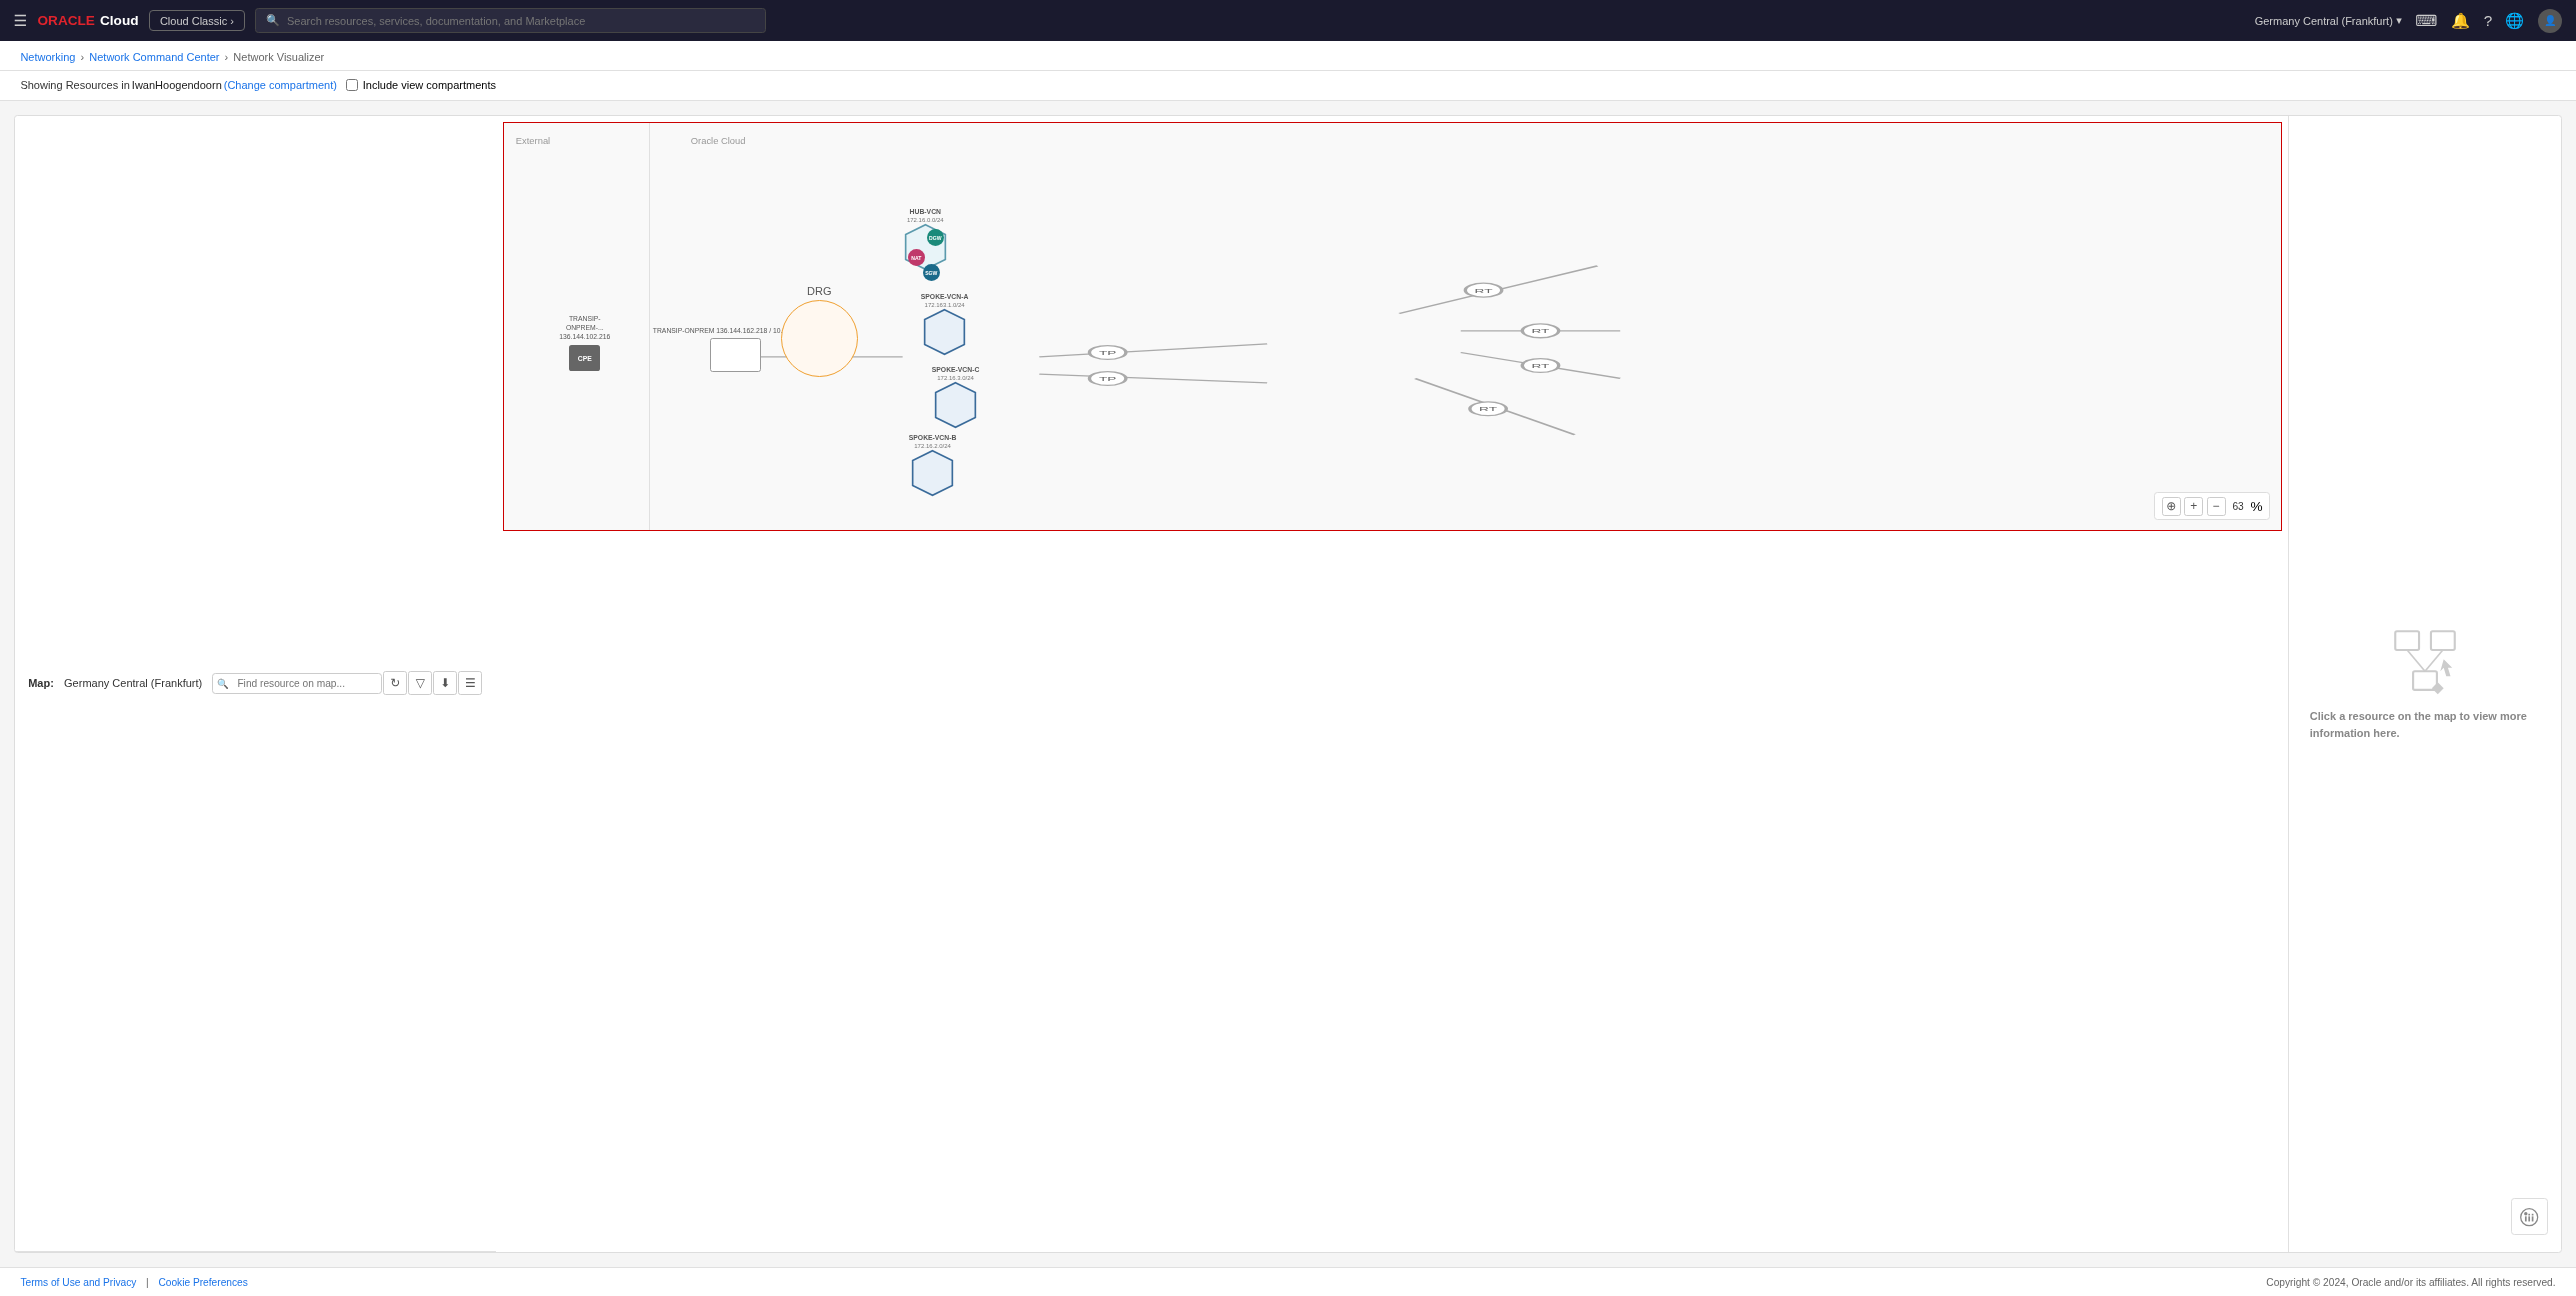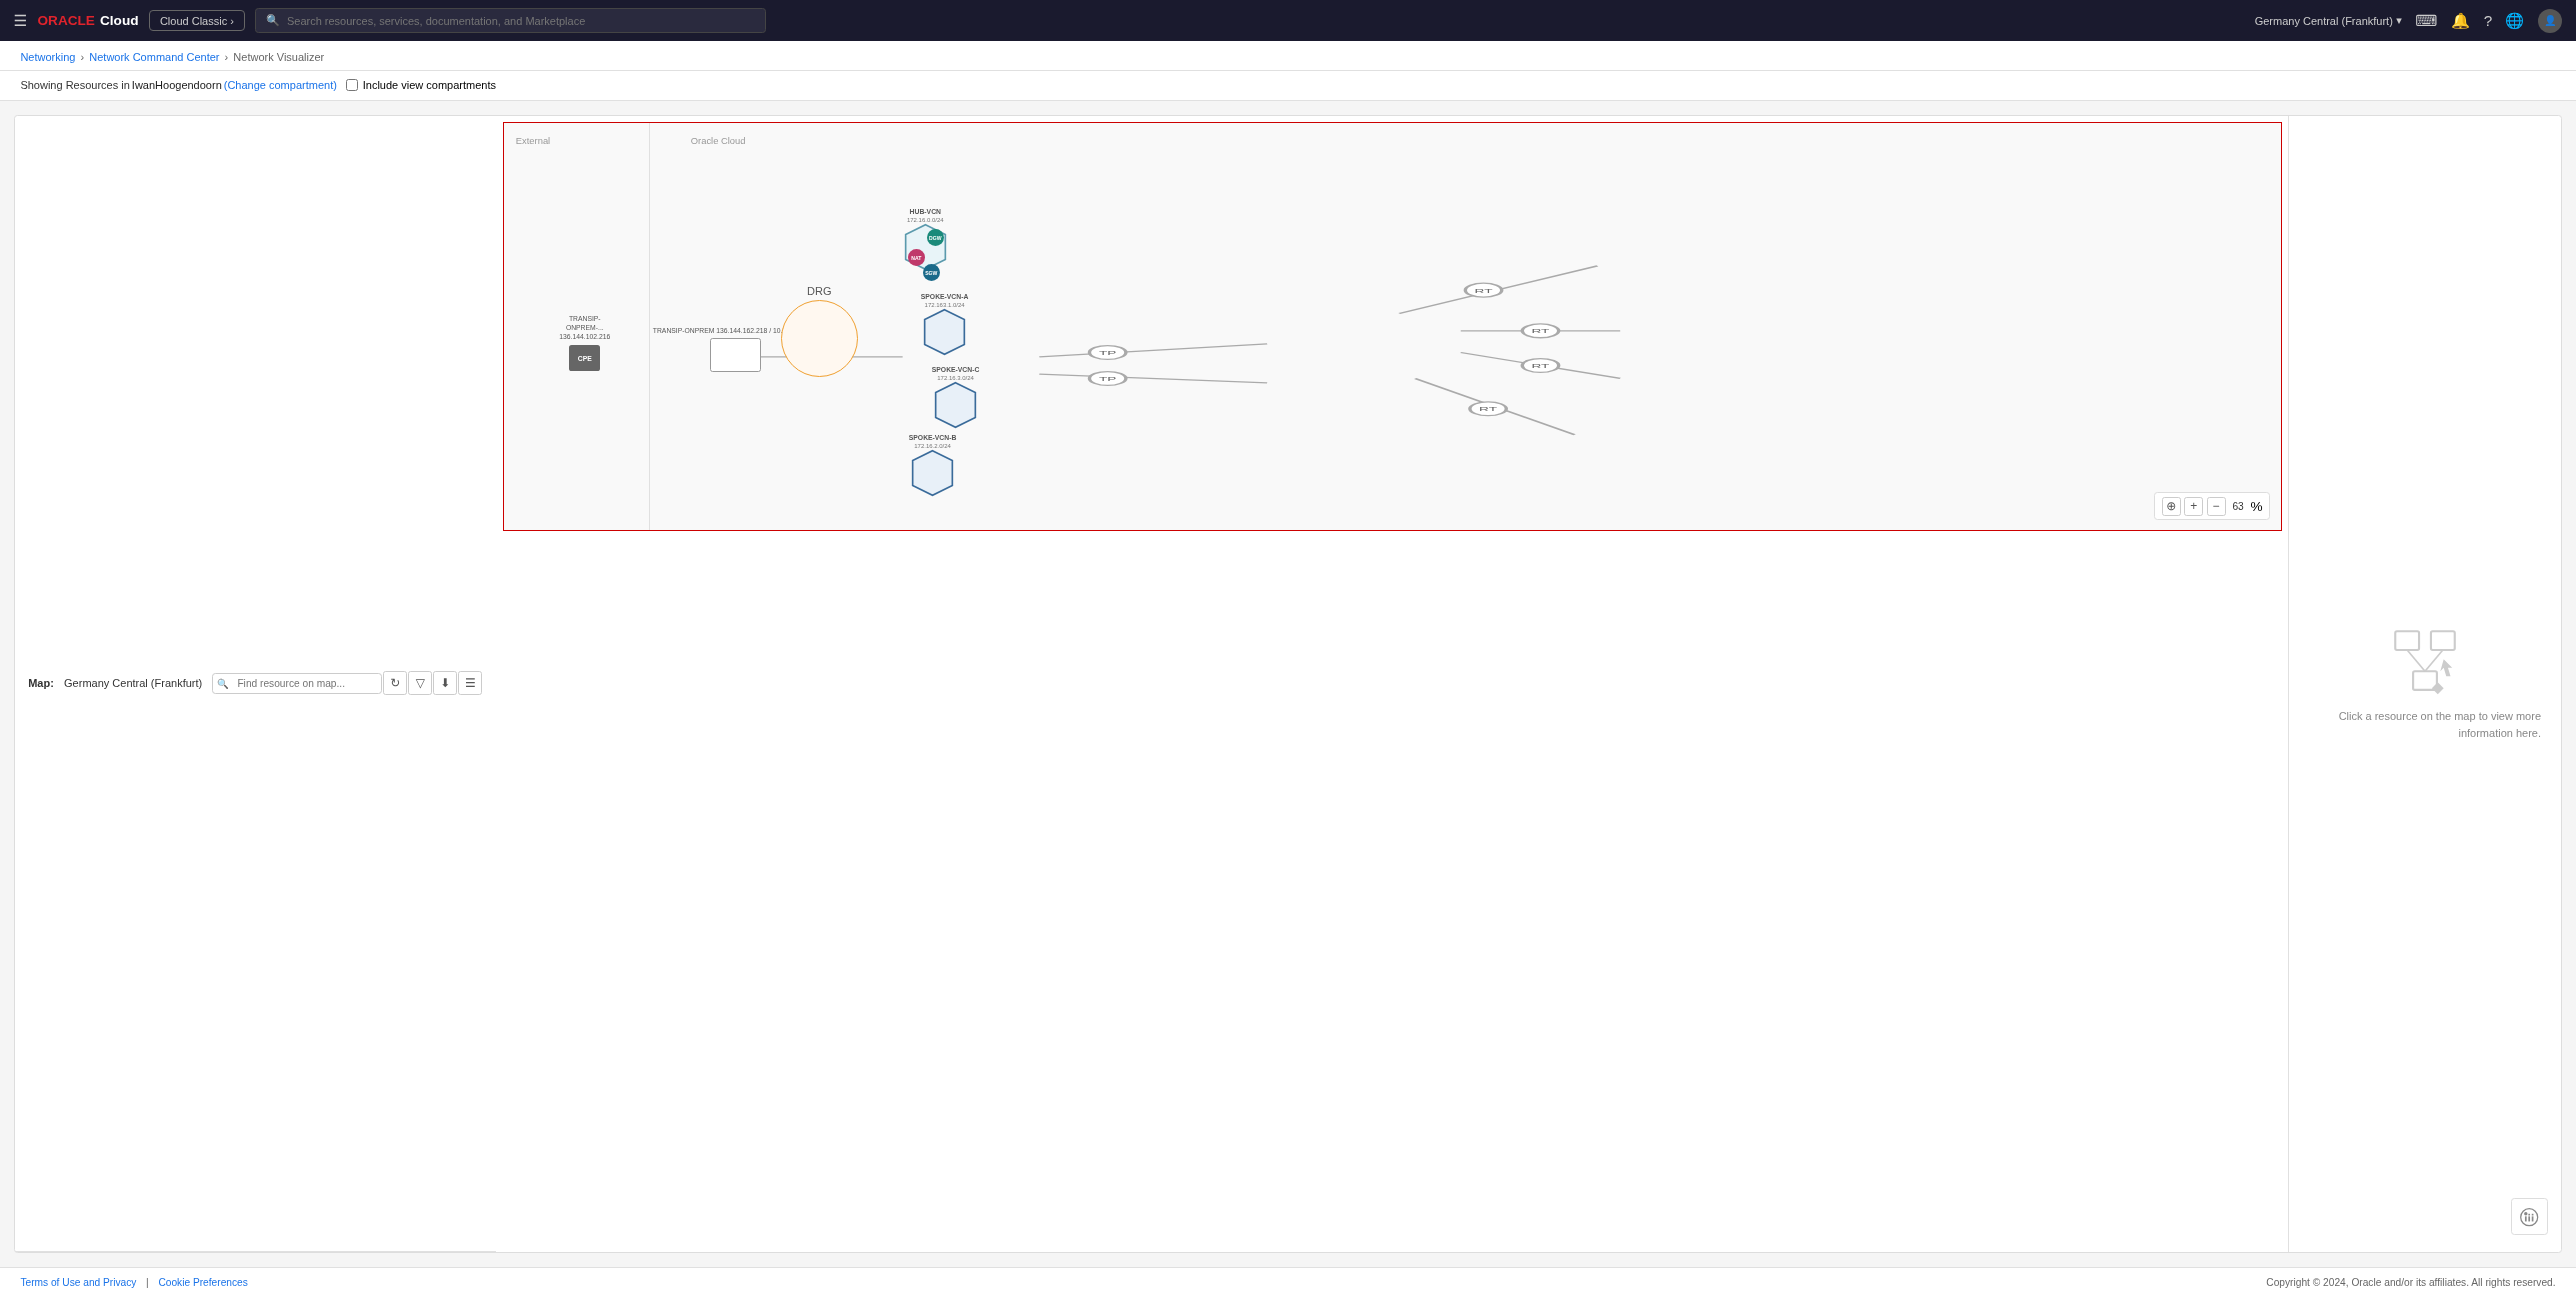--- a/index.html
+++ b/index.html
@@ -328,22 +328,23 @@
     
     .info-panel {
       width: 273px;
       padding: 20.4px;
       display: flex;
       flex-direction: column;
       align-items: center;
       justify-content: center;
       border-left: 0.9px solid #e0e0e0;
       color: #888;
-      text-align: right;
+      text-align: left;
       flex-shrink: 0;
+      font-weight: bold;
     }
     .info-panel-text {
       font-size: 11px;
       color: #888;
       line-height: 1.5;
     }
     .zoom-btn {
       width: 19px;
       height: 19px;
       border: 0.9px solid #ccc;

